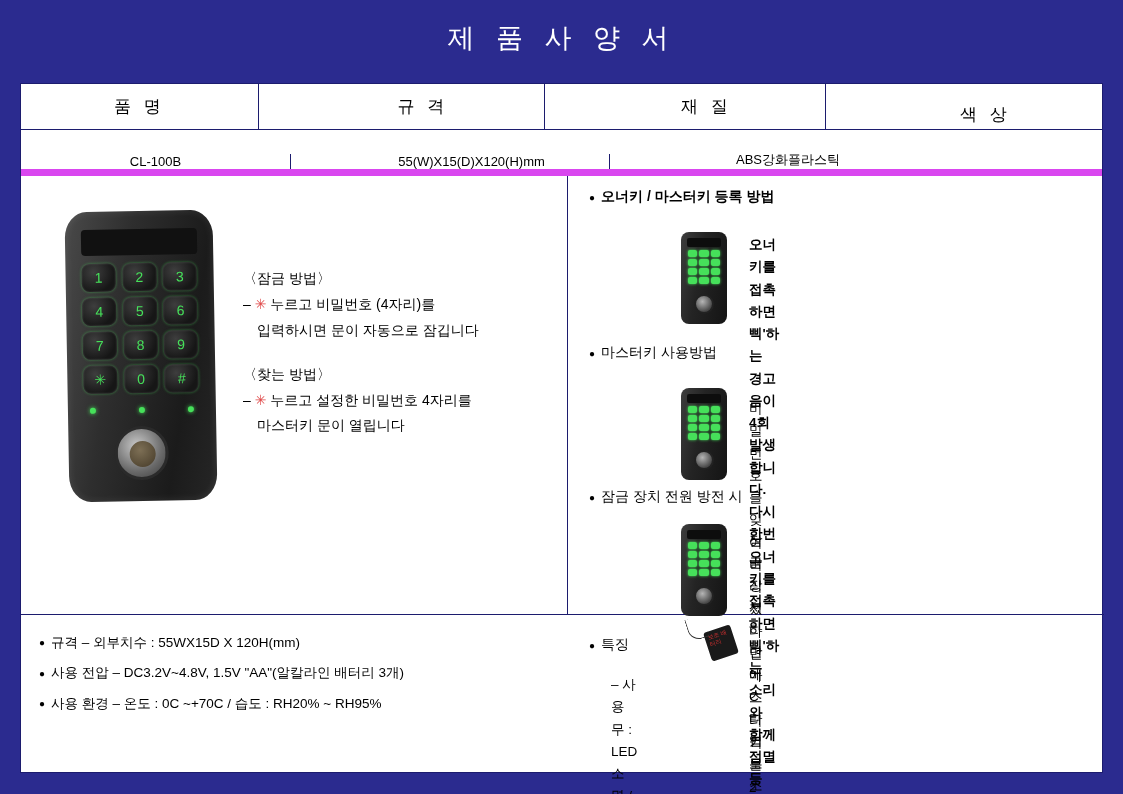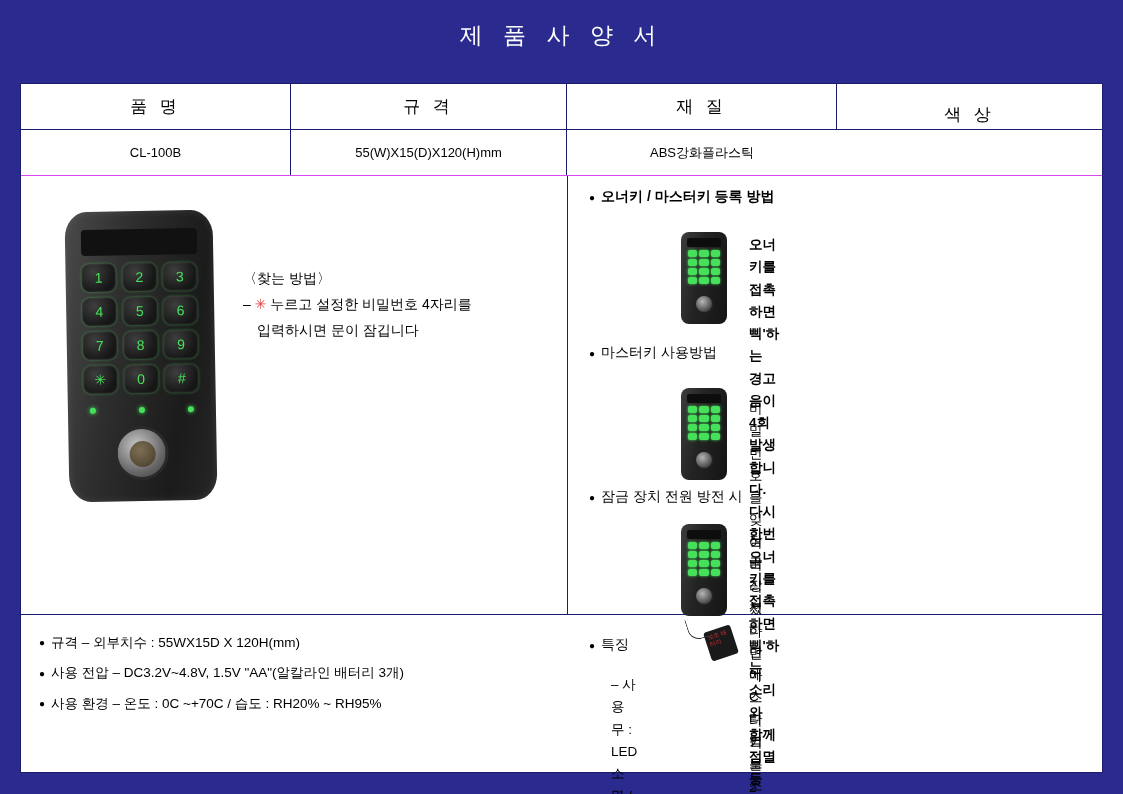--- a/index.html
+++ b/index.html
@@ -12,41 +12,42 @@
     width: 1123px;
     height: 794px;
     background: #2b2b8f;
     overflow: hidden;
   }
   .title {
     position: absolute;
     top: 20px; left: 0; width: 1123px;
     text-align: center;
     color: #ffffff;
-    font-size: 23px;
+    font-size: 27px;
     letter-spacing: 7px;
     font-weight: normal;
   }
   .sheet {
     position: absolute;
     left: 20px; top: 83px;
     width: 1083px;
     height: 690px;
     background: #ffffff;
     border: 1px solid #1c1c6e;
     box-sizing: border-box;
   }
   
   .hdr-row, .val-row {
     display: flex;
     width: 100%;
     box-sizing: border-box;
+    gap: 43px;
   }
   .hdr-row { height: 46px; border-bottom: 1px solid #1c1c6e; }
-  .val-row { height: 46px; border-bottom: 1px solid #d946ef; }
+  .val-row { height: 46px; border-bottom: 7px solid #d946ef; align-items: flex-end; }
   .cell {
     display: flex;
     align-items: center;
     justify-content: center;
     box-sizing: border-box;
     border-right: 1px solid #1c1c6e;
     color: #000;
   }
   .cell:last-child { border-right: none; }
   .c1 { width: 270px; }
@@ -298,27 +299,36 @@
         <div class="leds">
           <span class="led"></span>
           <span class="led"></span>
           <span class="led"></span>
         </div>
         <div class="finger"></div>
       </div>
 
       <div class="left-text">
         <div class="group">
+          <div>〈잠금 방법〉</div>
+          <div>
+            <span>–</span>
+            <span class="star">✳</span>
+            <span>누르고 비밀번호 (4자리)를</span>
+          </div>
+          <div style="padding-left:14px">입력하시면 문이 자동으로 잠깁니다</div>
+        </div>
+        <div class="group">
           <div>〈찾는 방법〉</div>
           <div>
             <span>–</span>
             <span class="star">✳</span>
             <span>누르고 설정한 비밀번호 4자리를</span>
           </div>
-          <div style="padding-left:14px">입력하시면 문이 잠깁니다</div>
+          <div style="padding-left:14px">마스터키 문이 열립니다</div>
         </div>
       </div>
 
       <div class="spec-list">
         <div><span class="bullet">●</span><span>규격 – 외부치수 : 55WX15D X 120H(mm)</span></div>
         <div><span class="bullet">●</span><span>사용 전압 – DC3.2V~4.8V, 1.5V "AA"(알칼라인 배터리 3개)</span></div>
         <div><span class="bullet">●</span><span>사용 환경 – 온도 : 0C ~+70C / 습도 : RH20% ~ RH95%</span></div>
       </div>
 
       <div class="right">

